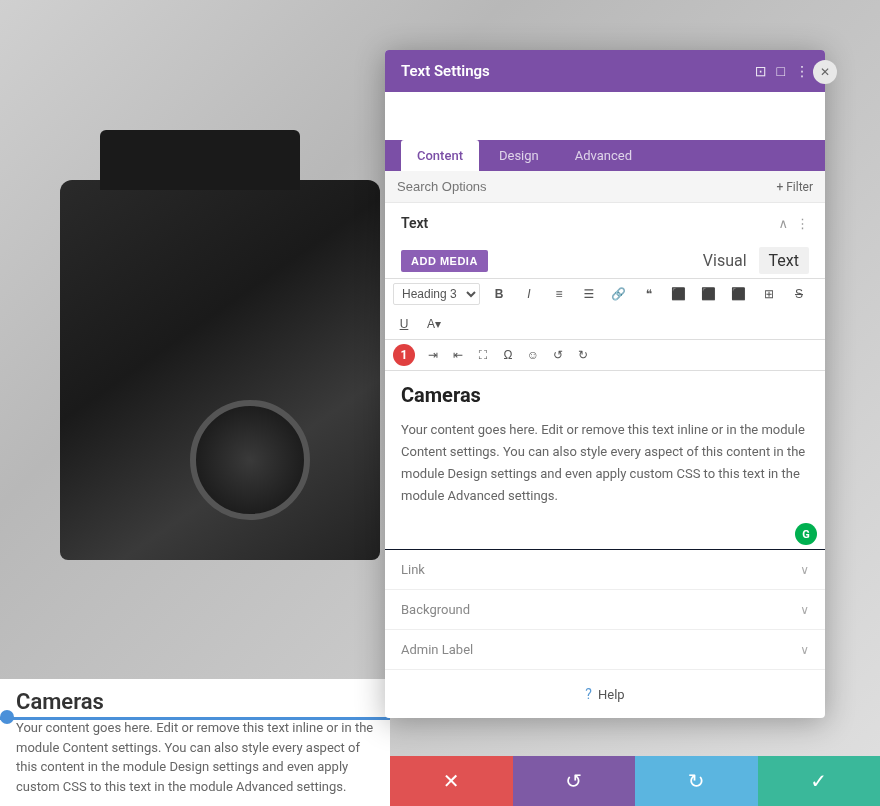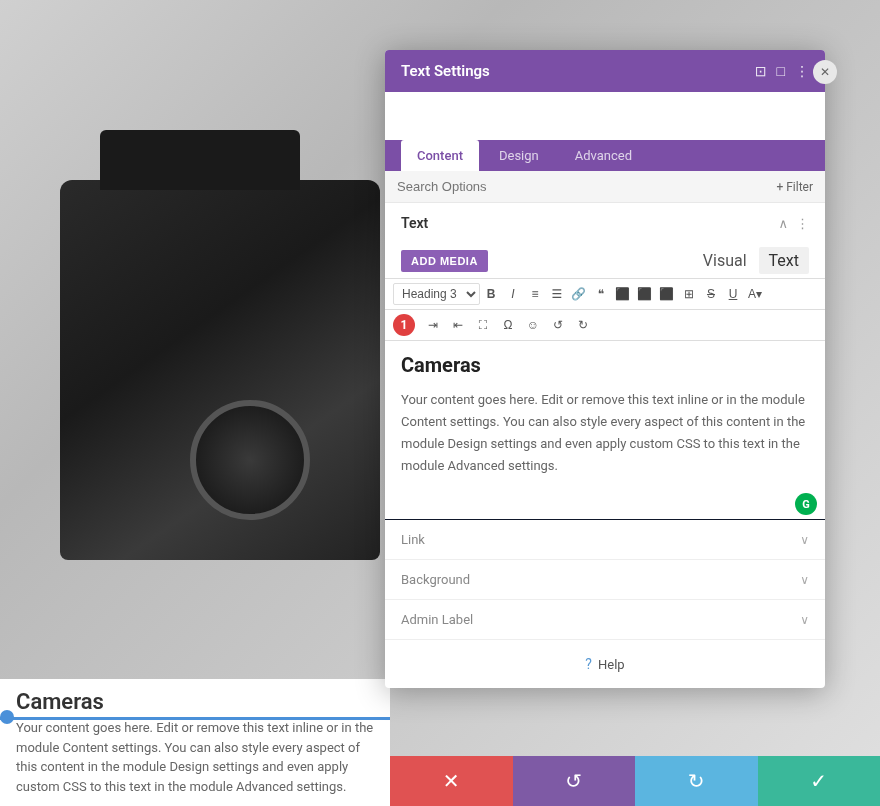--- a/index.html
+++ b/index.html
@@ -283,21 +283,21 @@
     .vt-tab.active {
       background: #f0f0f0;
       color: #333;
     }
 
     
     .format-toolbar {
       display: flex;
       align-items: center;
       padding: 4px 8px;
-      gap: 0;
+      gap: 8px;
       border-bottom: 1px solid #ddd;
       flex-wrap: wrap;
     }
     .heading-select {
       font-size: 12px;
       border: 1px solid #ddd;
       padding: 2px 4px;
       border-radius: 2px;
       color: #555;
       background: #fff;

